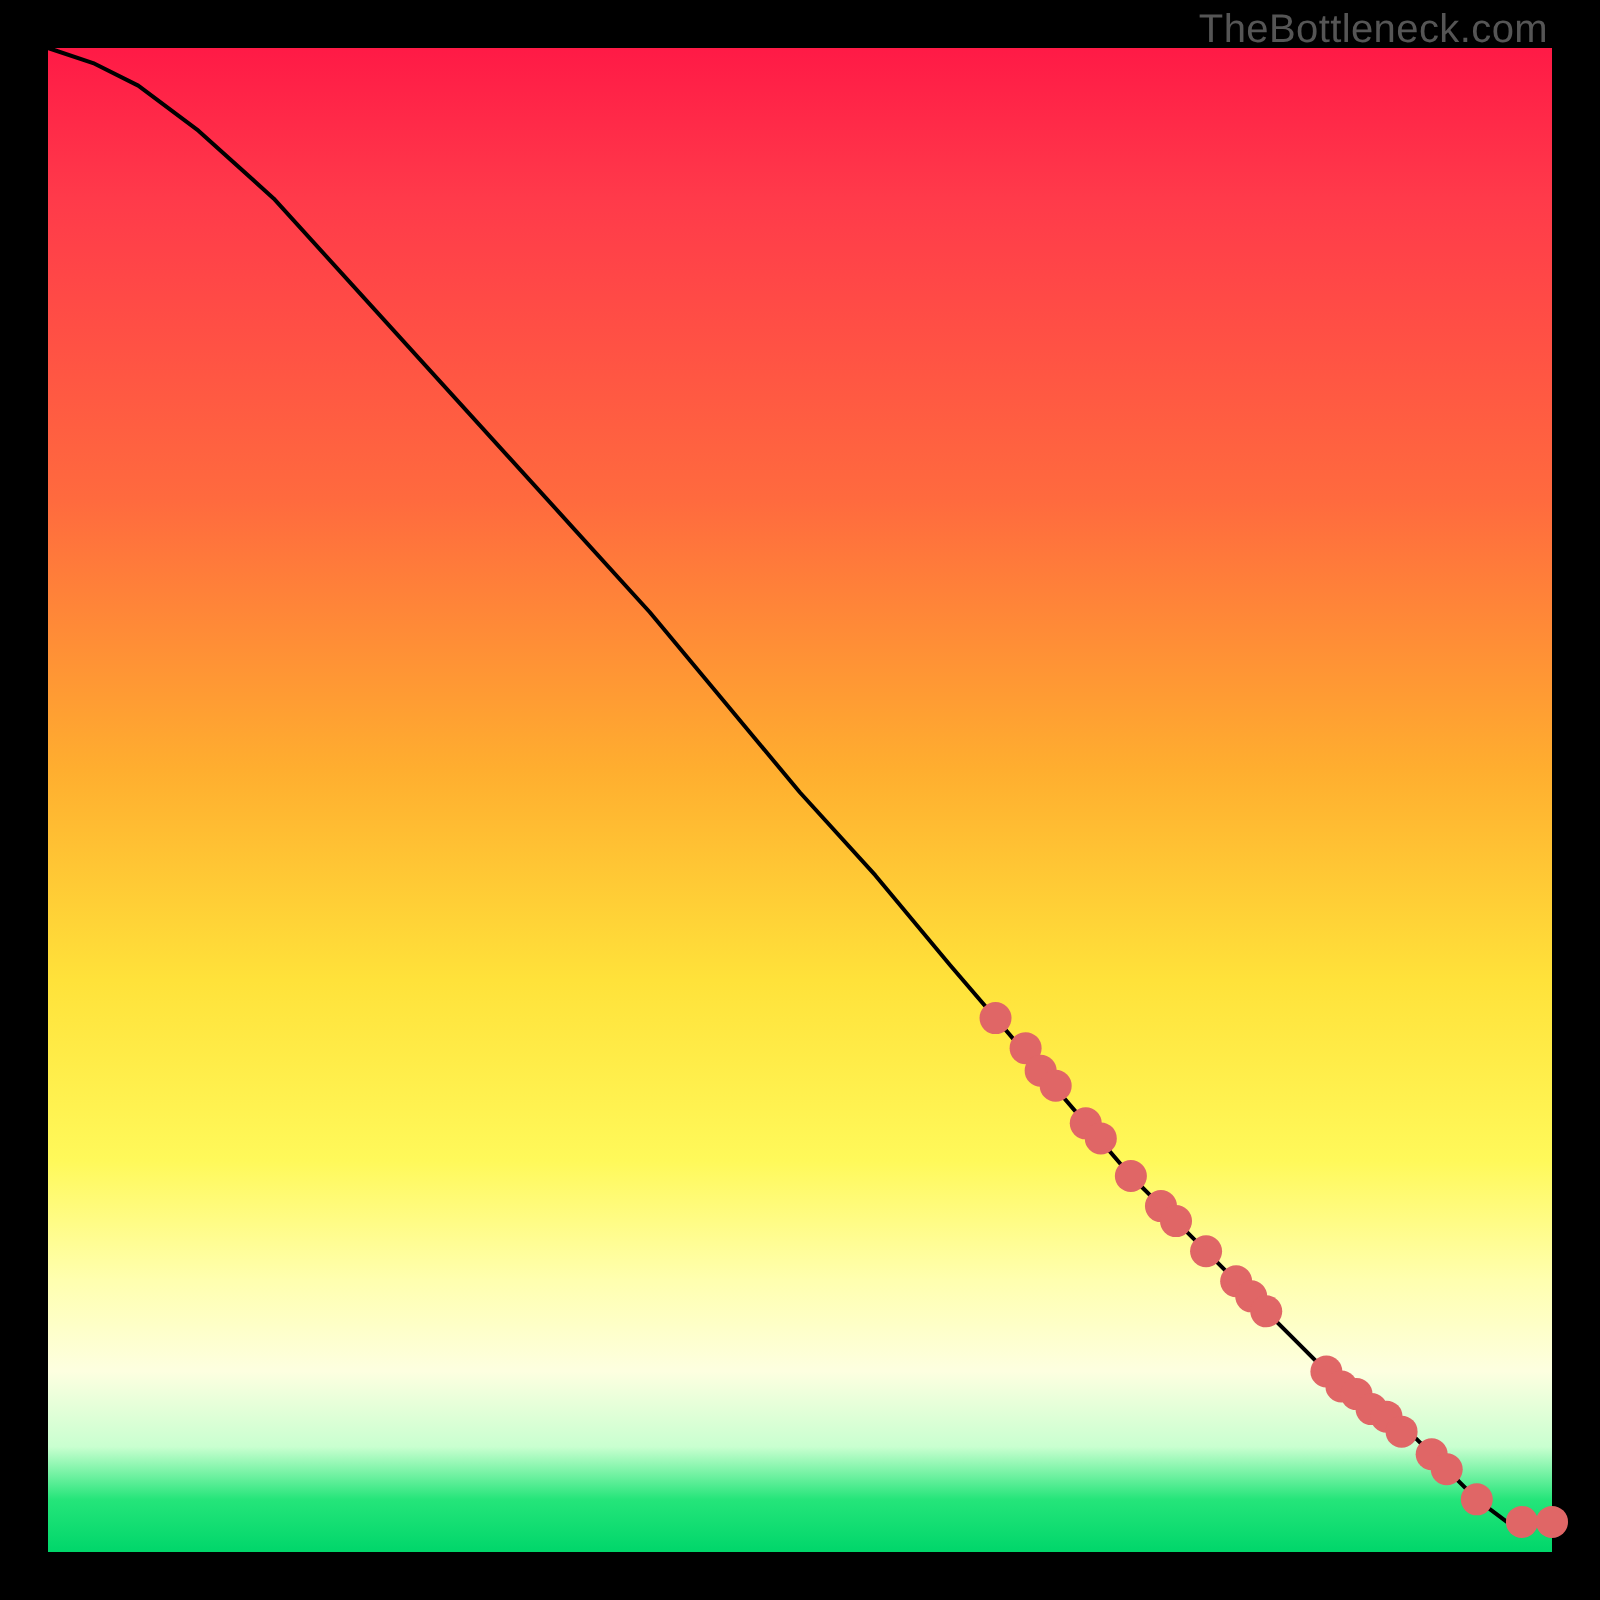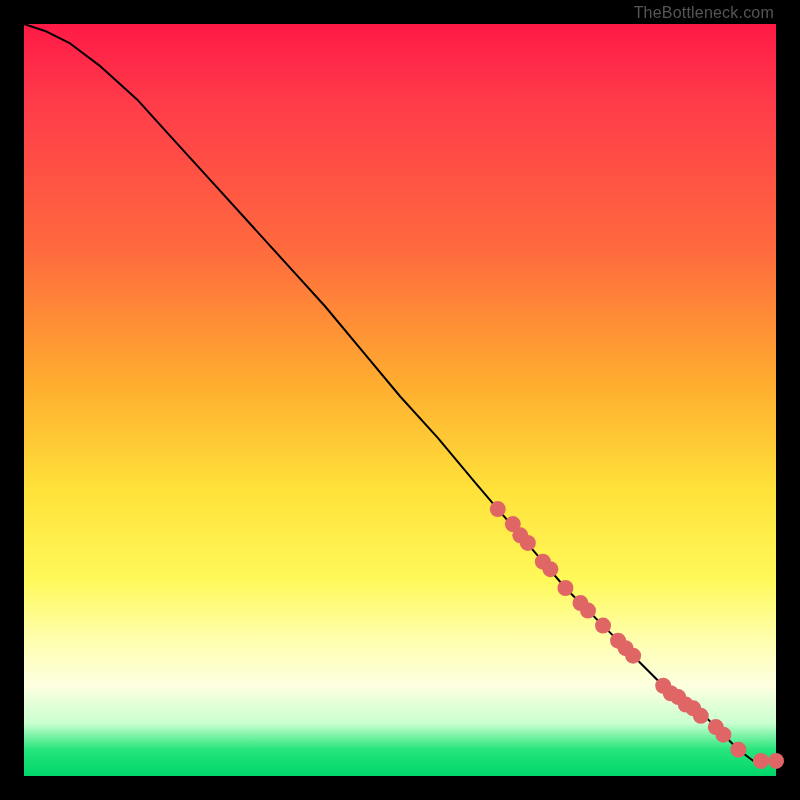--- a/index.html
+++ b/index.html
@@ -37,21 +37,21 @@
       #c9ffd0 93%,
       #25e57a 96.5%,
       #00d66a 100%
     );
   }
   .watermark {
     position: absolute;
     top: 4px;
     right: 26px;
     color: #555;
-    font-size: 16px;
+    font-size: 20px;
     font-weight: 500;
     letter-spacing: 0.2px;
     z-index: 30;
     text-align: center;
   }
   svg.overlay {
     position: absolute;
     left: 0;
     top: 0;
     width: 752px;

